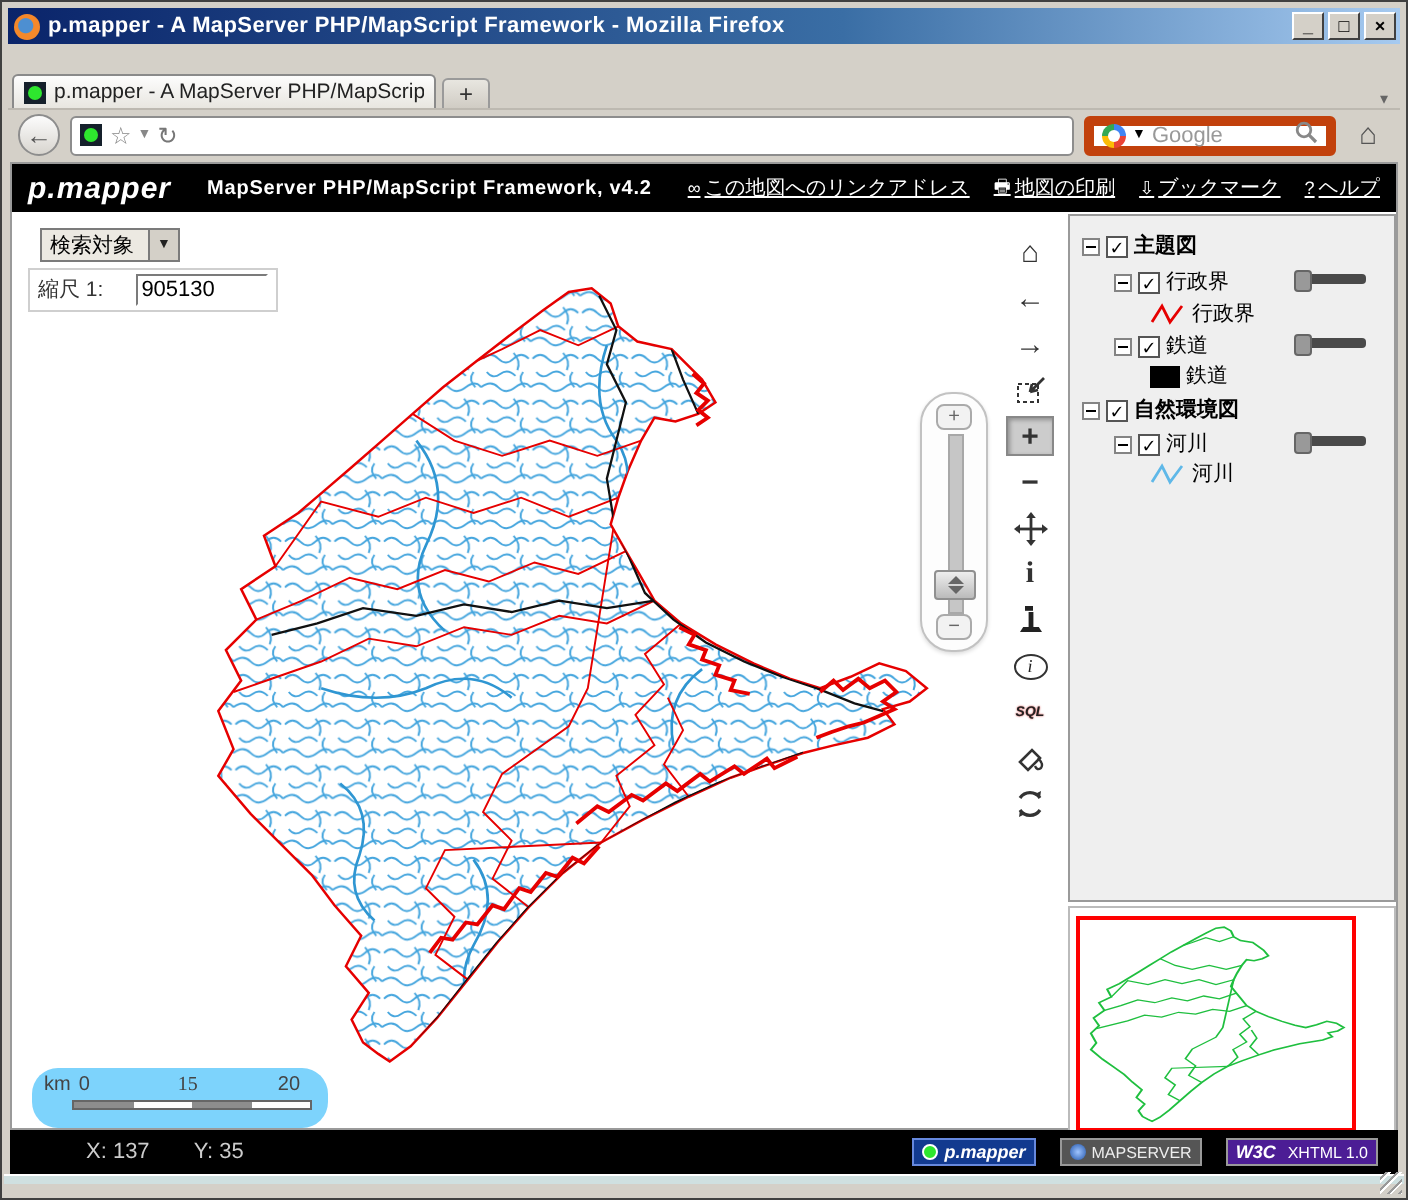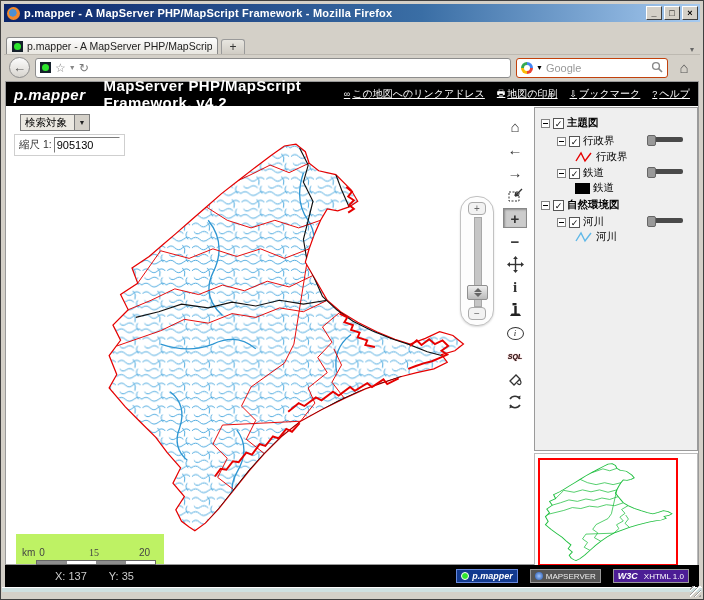--- a/index.html
+++ b/index.html
@@ -39,50 +39,50 @@
   .backbtn { width:21px; height:21px; border-radius:50%; background:linear-gradient(#fcfcfc,#d8d5cf); border:1px solid #8d8d8d;
     text-align:center; line-height:19px; font-size:13px; font-weight:bold; color:#555; flex:none; }
   .urlbar { flex:1; height:20px; background:#fff; border:1px solid #8d8d8d; border-radius:3px;
     display:flex; align-items:center; padding:0 4px; gap:4px; min-width:0; }
   .url-text { font-size:11px; color:#000; white-space:nowrap; overflow:hidden; flex:1; }
   .url-text .path { color:#666; }
   .url-icons { display:flex; align-items:center; gap:3px; color:#888; flex:none; }
   .star { font-size:12px; }
   .drop { font-size:7px; }
   .reload { font-size:12px; color:#777; }
-  .searchbar { width:152px; height:20px; background:#fff; border:1px solid #c2410c; border-radius:3px;
+  .searchbar { width:126px; height:20px; background:#fff; border:5px solid #c2410c; border-radius:3px;
     display:flex; align-items:center; padding:0 4px; gap:3px; flex:none; }
   .gicon { width:12px; height:12px; border-radius:50%; flex:none;
     background:conic-gradient(#4285f4 0 25%, #ea4335 25% 50%, #fbbc05 50% 75%, #34a853 75% 100%); position:relative; }
   .gicon::after { content:""; position:absolute; inset:3px; background:#fff; border-radius:50%; }
   .search-text { font-size:11px; color:#999; flex:1; }
   .mag { flex:none; }
   .homebtn { width:22px; height:21px; text-align:center; font-size:15px; color:#555; line-height:21px; flex:none; }
 
   
   .content { position:absolute; left:4px; top:80px; right:4px; bottom:34px; background:#fff; border:1px solid #9a9a9a; }
 
   .appheader { position:absolute; left:0; top:0; right:0; height:24px; background:#000; color:#fff;
     display:flex; align-items:center; padding:0 8px; }
   .logo { font-size:15px; font-weight:bold; font-style:italic; letter-spacing:.5px; margin-right:18px; }
-  .subtitle { font-size:15px; font-weight:bold; letter-spacing:.4px; }
+  .subtitle { font-size:10px; font-weight:bold; letter-spacing:.4px; }
   .hlinks { margin-left:auto; display:flex; gap:12px; align-items:center; }
   .hlink { color:#fff; font-size:10px; text-decoration:underline; display:flex; align-items:center; gap:2px; white-space:nowrap; }
   .hlink .ic { font-size:9px; text-decoration:none; }
 
   .main { position:absolute; left:0; top:24px; right:0; bottom:0; background:#fff; }
 
   
   #mapsvg { position:absolute; left:0; top:0; }
   .searchsel { position:absolute; left:14px; top:8px; width:70px; height:17px; background:#ece9e2; border:1px solid #7b7b7b;
     display:flex; align-items:center; font-size:10.5px; padding-left:4px; }
   .searchsel .arrowbox { margin-left:auto; width:15px; height:15px; background:#d4d0c8; border-left:1px solid #7b7b7b;
     text-align:center; font-size:7px; line-height:15px; color:#222; }
   .scalebox { position:absolute; left:8px; top:28px; background:#fff; border:1px solid #cfcfcf; padding:2px 4px;
-    display:flex; align-items:center; gap:2px; font-size:10.5px; color:#333; }
+    display:flex; align-items:center; gap:16px; font-size:10.5px; color:#333; }
   .scalebox input { width:66px; height:16px; border:1px solid; border-color:#7b7b7b #fff #fff #7b7b7b; background:#fff;
     font-size:11px; font-family:"Liberation Sans",sans-serif; padding-left:2px; }
 
   
   .zslider { position:absolute; left:454px; top:90px; width:34px; height:130px; background:#fdfdfd; border:1px solid #c2c2c2;
     border-radius:16px; box-shadow:0 1px 2px rgba(0,0,0,.15); }
   .zbtn { position:absolute; left:7px; width:18px; height:13px; background:#f2f2f2; border:1px solid #aaa; border-radius:4px;
     text-align:center; font-size:10px; line-height:11px; color:#666; }
   .zplus { top:5px; } .zminus { bottom:5px; }
   .ztrack { position:absolute; left:13px; top:20px; width:8px; height:90px; background:#c6c6c6; border:1px solid #a8a8a8; }
@@ -113,31 +113,31 @@
   .swatch-black { width:15px; height:11px; background:#000; flex:none; }
   .lslider { position:absolute; width:34px; height:5px; background:#4a4a4a; border-radius:2px; }
   .lslider::before { content:""; position:absolute; left:-2px; top:-2px; width:7px; height:9px; background:#999;
     border:1px solid #666; border-radius:2px; }
 
   
   .overview { position:absolute; left:528px; top:347px; width:164px; height:117px; background:#fff; border:1px solid #bbb; }
   .ovbox { position:absolute; left:3px; top:4px; width:140px; height:108px; border:2px solid #f00; background:#fff; }
 
   
-  .sbar { position:absolute; left:10px; top:428px; width:148px; height:30px; background:#bef264; padding:13px 6px; }
+  .sbar { position:absolute; left:10px; top:428px; width:148px; height:30px; background:#7dd3fc; padding:3px 6px;border-radius:13px; }
   .sbar .labels { display:flex; font-size:10px; color:#444; }
   .sbar .labels .u { margin-right:4px; }
   .sbar .labels .t0 { } .sbar .labels .t15 { margin-left:44px;font-family:Liberation Serif, serif; } .sbar .labels .t30 { margin-left:40px; }
   .sbar .bar { margin-top:2px; margin-left:14px; width:120px; height:5px; border:1px solid #666; display:flex; }
   .sbar .seg { flex:1; } .seg.g { background:#8d8d8d; } .seg.w { background:#fff; }
 
   
   .statusbar { position:absolute; left:4px; right:4px; bottom:12px; height:22px; background:#000; display:flex; align-items:center;
     padding:0 10px; color:#ccc; font-size:11px; }
-  .coords { display:flex; gap:22px; margin-left:40px; }
+  .coords { display:flex; gap:22px; margin-left:28px; }
   .badges { margin-left:auto; display:flex; gap:12px; align-items:center; }
   .badge { height:14px; display:flex; align-items:center; font-size:8px; padding:0 4px; gap:3px; }
   .badge.pm { background:#123a8f; border:1px solid #6688dd; color:#fff; font-weight:bold; font-style:italic; font-size:9px; }
   .badge.pm .dot { width:8px; height:8px; border-radius:50%; background:#2ee62e; border:1px solid #fff; }
   .badge.ms { background:#555; border:1px solid #999; color:#eee; }
   .badge.ms .globe { width:8px; height:8px; border-radius:50%; background:radial-gradient(#9fc4ff,#2255aa); }
   .badge.w3 { background:#4c1d95; border:1px solid #999; color:#fff; }
   .badge.w3 .w3c { font-weight:bold; font-style:italic; font-size:9px; margin-right:3px; }
 
   .bottomedge { position:absolute; left:1px; right:1px; bottom:1px; height:11px;

